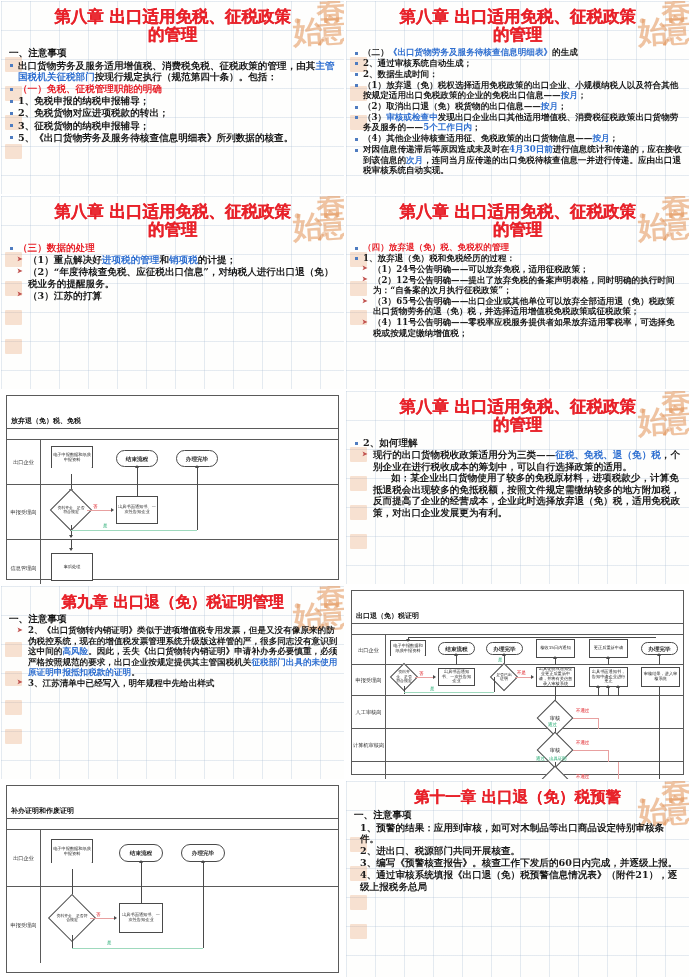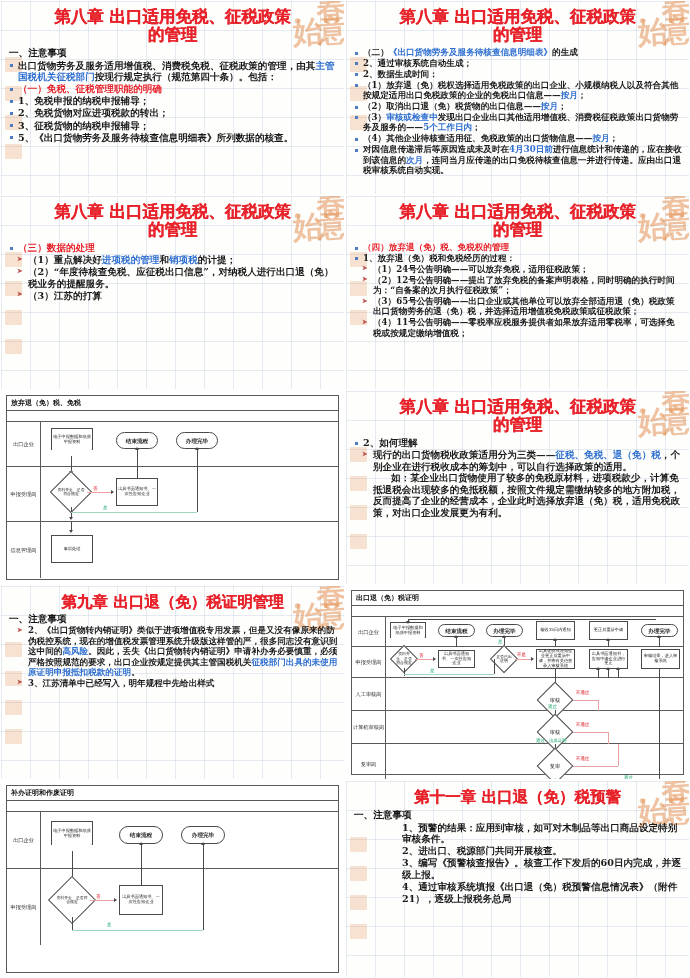--- a/index.html
+++ b/index.html
@@ -91,41 +91,42 @@
   li.b1 { padding-left: 11px; }
   li.b1::before {
     content: ""; position: absolute; left: 3px; top: 4.5px;
     width: 3px; height: 3px; background: #4f7cc0;
   }
   li.b2 { padding-left: 21px; }
   li.b2::before {
     content: "\27A4"; position: absolute; left: 10px; top: -0.5px;
     font-size: 6.5px; color: #c0504d;
   }
-  li.plain { padding-left: 8px; margin-left: 42px; }
+  li.plain { padding-left: 8px; }
   .red { color: #e8222a; }
   .blue { color: #2f6fd0; }
   .indent { text-indent: 18px; display:block; }
   
   .fslide {
     background: #ffffff;
     border: 1px solid #ffffff;
     padding: 4px 5px;
   }
   .fc-frame {
     position: relative;
     width: 100%; height: 100%;
     border: 1px solid #5a5a5a;
     background: #ffffff;
   }
   .fc-title {
     height: 15px; border-bottom: 1px solid #5a5a5a;
     font-size: 7px; font-weight: 700; color: #111;
     display: flex; align-items: center; padding-left: 4px;
     font-family: Liberation Mono, monospace;
+    margin-top: 18px;
   }
   .fc-subbar { height: 11px; border-bottom: 1px solid #5a5a5a; }
   .fc-lanes { position: relative; }
   .lane {
     position: relative; border-bottom: 1px solid #5a5a5a;
     display: flex;
   }
   .lane:last-child { border-bottom: none; }
   .lane-label {
     width: 34px; min-width: 34px;

